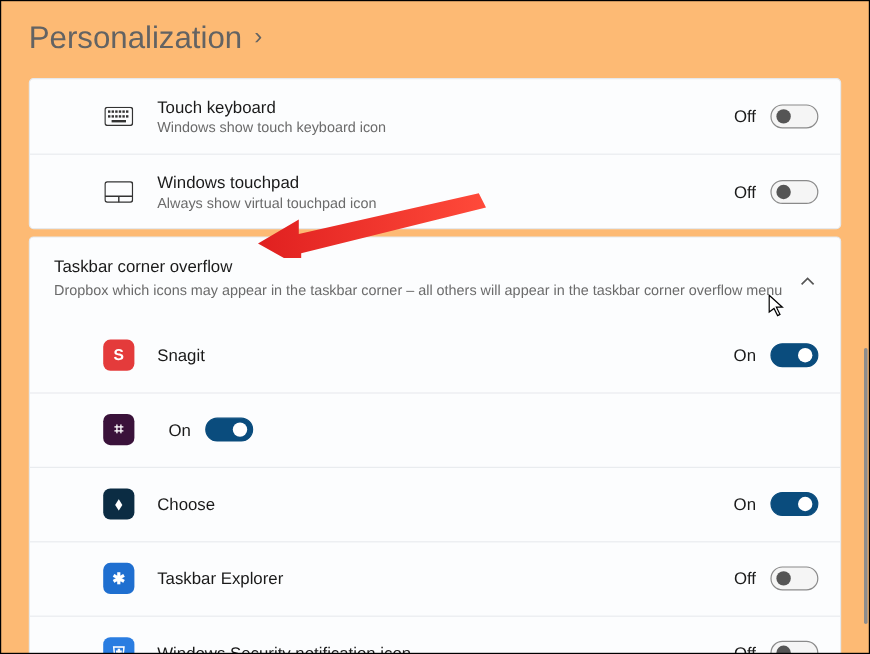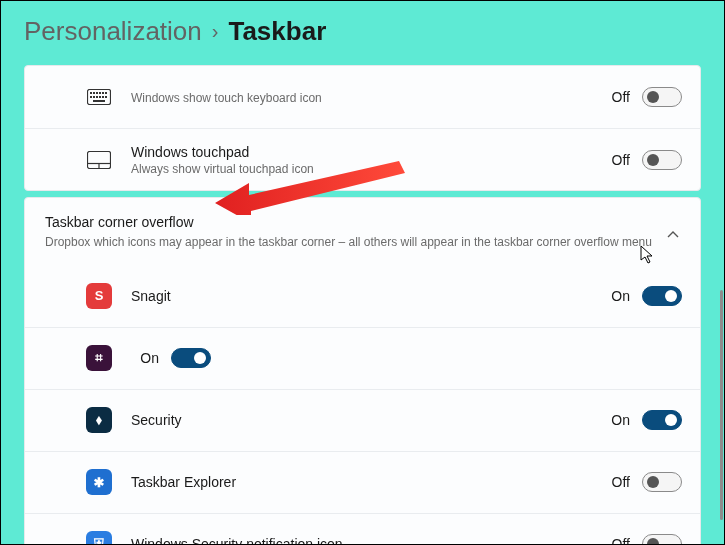--- a/index.html
+++ b/index.html
@@ -7,21 +7,21 @@
   font-family: "Segoe UI", -apple-system, sans-serif;
   background: #f4f7fa;
   width: 725px;
   height: 545px;
   overflow: hidden;
   position: relative;
   color: #1a1a1a;
 }
 .container {
   padding: 16px 24px 0 24px;
-  background: #5eead4;
+  background: #fdba74;
   height: 100%;
 }
 .breadcrumb {
   display: flex;
   align-items: center;
   gap: 10px;
   margin-bottom: 18px;
   font-size: 26px;
 }
 .breadcrumb .parent { color: #636363; font-weight: 500; }
@@ -168,21 +168,20 @@
 .security-bg { background: #2a7de1; }
 </style>
 </head>
 <body>
 
 <div class="container">
 
   <div class="breadcrumb">
     <span class="parent">Personalization</span>
     <span class="chev">›</span>
-    <span class="current">Taskbar</span>
   </div>
 
   <div class="panel">
     <div class="row row-indent">
       <div class="icon-slot">
         <svg width="24" height="16" viewBox="0 0 24 16">
             <rect x="0.5" y="0.5" width="23" height="15" rx="2" fill="none" stroke="#333" stroke-width="1.2"></rect>
             <rect x="3" y="3" width="2" height="2" fill="#333"></rect>
             <rect x="6" y="3" width="2" height="2" fill="#333"></rect>
             <rect x="9" y="3" width="2" height="2" fill="#333"></rect>
@@ -192,20 +191,21 @@
             <rect x="3" y="7" width="2" height="2" fill="#333"></rect>
             <rect x="6" y="7" width="2" height="2" fill="#333"></rect>
             <rect x="9" y="7" width="2" height="2" fill="#333"></rect>
             <rect x="12" y="7" width="2" height="2" fill="#333"></rect>
             <rect x="15" y="7" width="2" height="2" fill="#333"></rect>
             <rect x="18" y="7" width="2" height="2" fill="#333"></rect>
             <rect x="6" y="11" width="12" height="2" fill="#333"></rect>
           </svg>
       </div>
       <div class="text">
+        <div class="title">Touch keyboard</div>
         <div class="subtitle">Windows show touch keyboard icon</div>
       </div>
       <div class="state-label">Off</div>
       <div class="toggle">
           <div class="knob"></div>
         </div>
     </div>
 
     <div class="row row-indent">
       <div class="icon-slot">
@@ -260,21 +260,21 @@
       <div class="toggle on">
           <div class="knob"></div>
         </div>
     </div>
 
     <div class="row row-indent">
       <div class="icon-slot">
           <div class="app-icon dropbox-bg">⬧</div>
         </div>
       <div class="text">
-          <div class="title">Security</div>
+          <div class="title">Choose</div>
         </div>
       <div class="state-label">On</div>
       <div class="toggle on">
           <div class="knob"></div>
         </div>
     </div>
 
     <div class="row row-indent">
       <div class="icon-slot">
           <div class="app-icon explorer-bg">✱</div>

